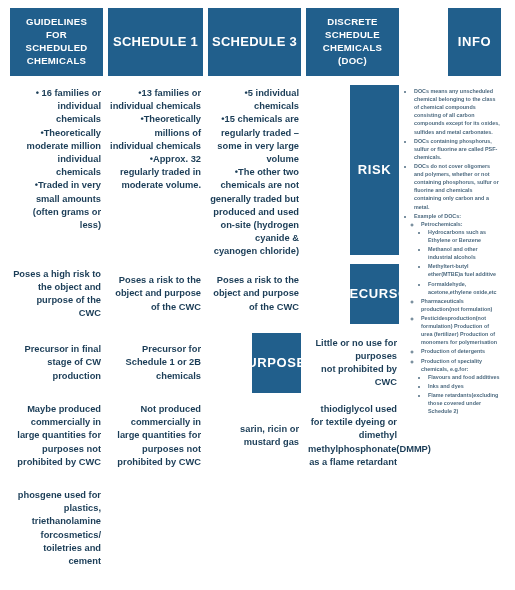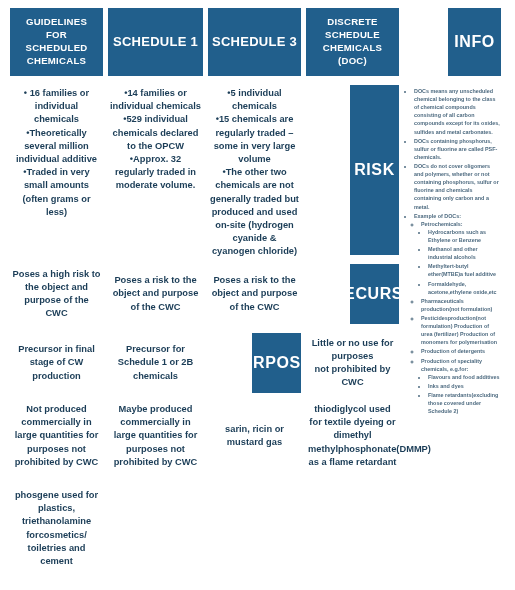--- a/index.html
+++ b/index.html
@@ -44,33 +44,33 @@
     font-size: 13px;
     line-height: 1.35;
     letter-spacing: 0.25px;
     padding: 2px 4px;
     box-sizing: border-box;
   }
   .hcell.small {
     font-size: 9.6px;
   }
   .hcell.label {
-    font-size: 16px;
+    font-size: 13px;
     letter-spacing: 0.6px;
     margin-left: 44px;
   }
 
   
   .cell {
     background: #ffffff;
     color: #1B3D57;
     font-size: 9.3px;
     font-weight: bold;
     line-height: 1.42;
-    text-align: center;
+    text-align: right;
     display: flex;
     align-items: center;
     justify-content: center;
     box-sizing: border-box;
     padding: 1px 2px;
   }
   .cell .inner {
     width: 100%;
   }
   .cell p {
@@ -135,28 +135,28 @@
     <div class="hcell small">
       <span>DISCRETE SCHEDULE CHEMICALS (DOC)</span>
     </div>
 
     <div class="hcell label">
       <span>INFO</span>
     </div>
     <div class="cell top">
       <div class="inner">
           <p>• 16 families or individual chemicals</p>
-          <p>•Theoretically several million individual additive</p>
+          <p>•Theoretically moderate million individual chemicals</p>
           <p>•Traded in very small amounts (often grams or less)</p>
         </div>
     </div>
     <div class="cell top">
       <div class="inner">
-          <p>•14 families or individual chemicals</p>
-          <p>•529 individual chemicals declared to the OPCW</p>
+          <p>•13 families or individual chemicals</p>
+          <p>•Theoretically millions of individual chemicals</p>
           <p>•Approx. 32 regularly traded in moderate volume.</p>
         </div>
     </div>
     <div class="cell top">
       <div class="inner">
           <p>•5 individual chemicals</p>
           <p>•15 chemicals are regularly traded – some in very large volume</p>
           <p>•The other two chemicals are not generally traded but produced and used on-site (hydrogen cyanide &amp; cyanogen chloride)</p>
         </div>
     </div>
@@ -224,26 +224,26 @@
       <span>PURPOSES</span>
     </div>
     <div class="cell">
       <div class="inner">
           <p>Little or no use for purposes</p>
           <p>not prohibited by CWC</p>
         </div>
     </div>
     <div class="cell">
       <div class="inner">
+          <p>Maybe produced commercially in large quantities for purposes not prohibited by CWC</p>
+        </div>
+    </div>
+    <div class="cell">
+      <div class="inner">
           <p>Not produced commercially in large quantities for purposes not prohibited by CWC</p>
-        </div>
-    </div>
-    <div class="cell">
-      <div class="inner">
-          <p>Maybe produced commercially in large quantities for purposes not prohibited by CWC</p>
         </div>
     </div>
 
     <div class="cell">
       <div class="inner">
           <p>sarin, ricin or mustard gas</p>
         </div>
     </div>
     <div class="cell">
       <div class="inner">

